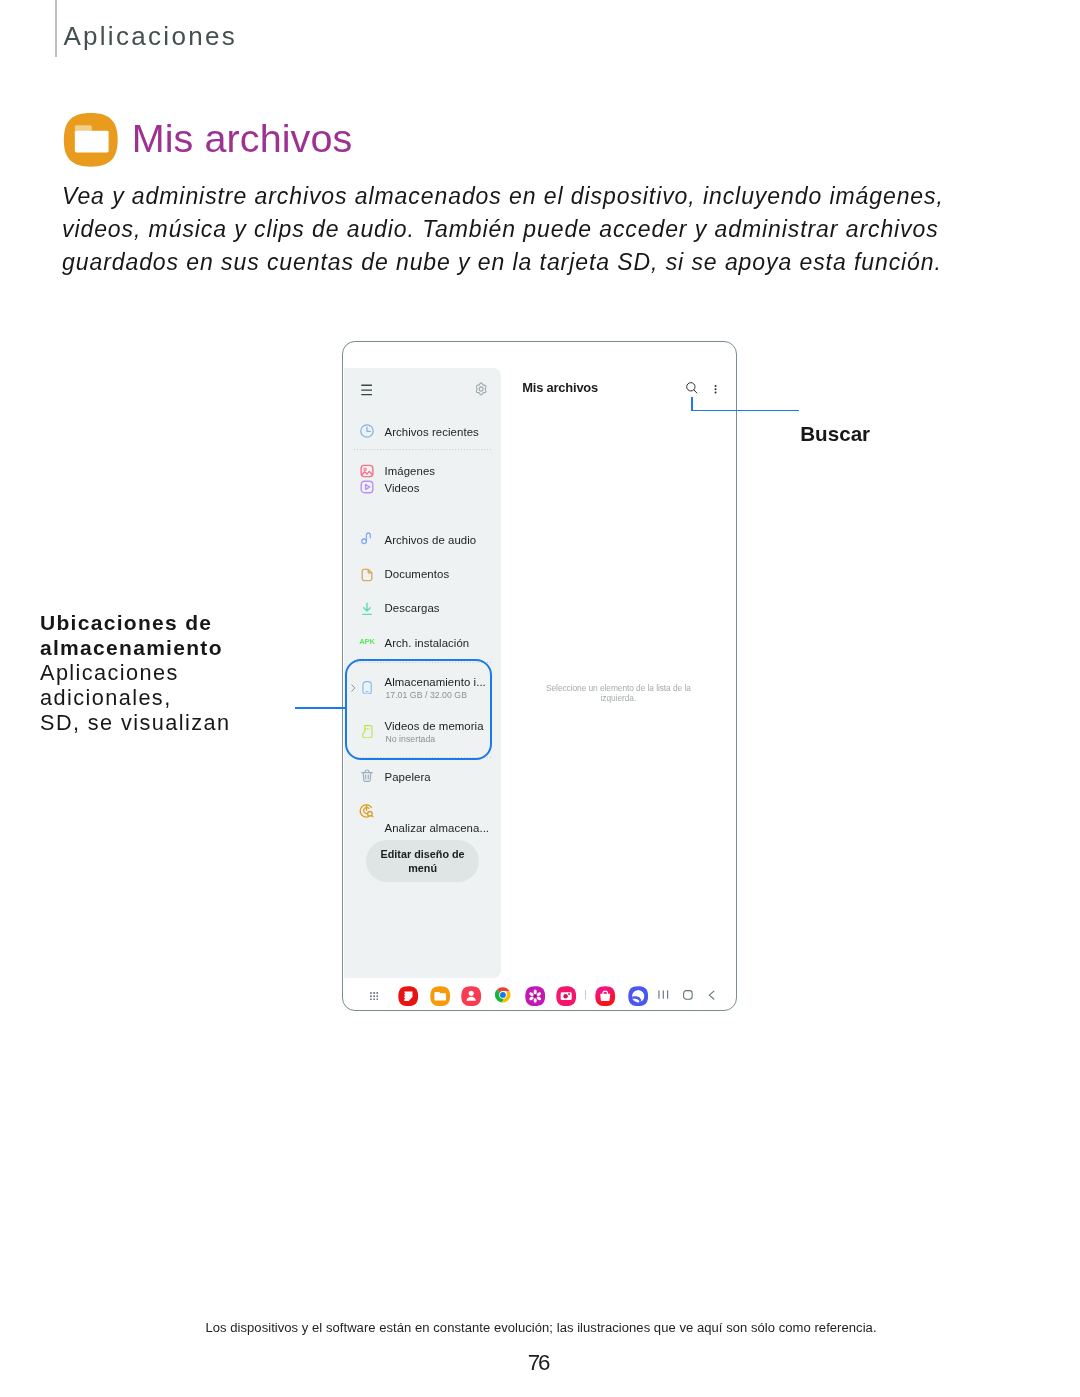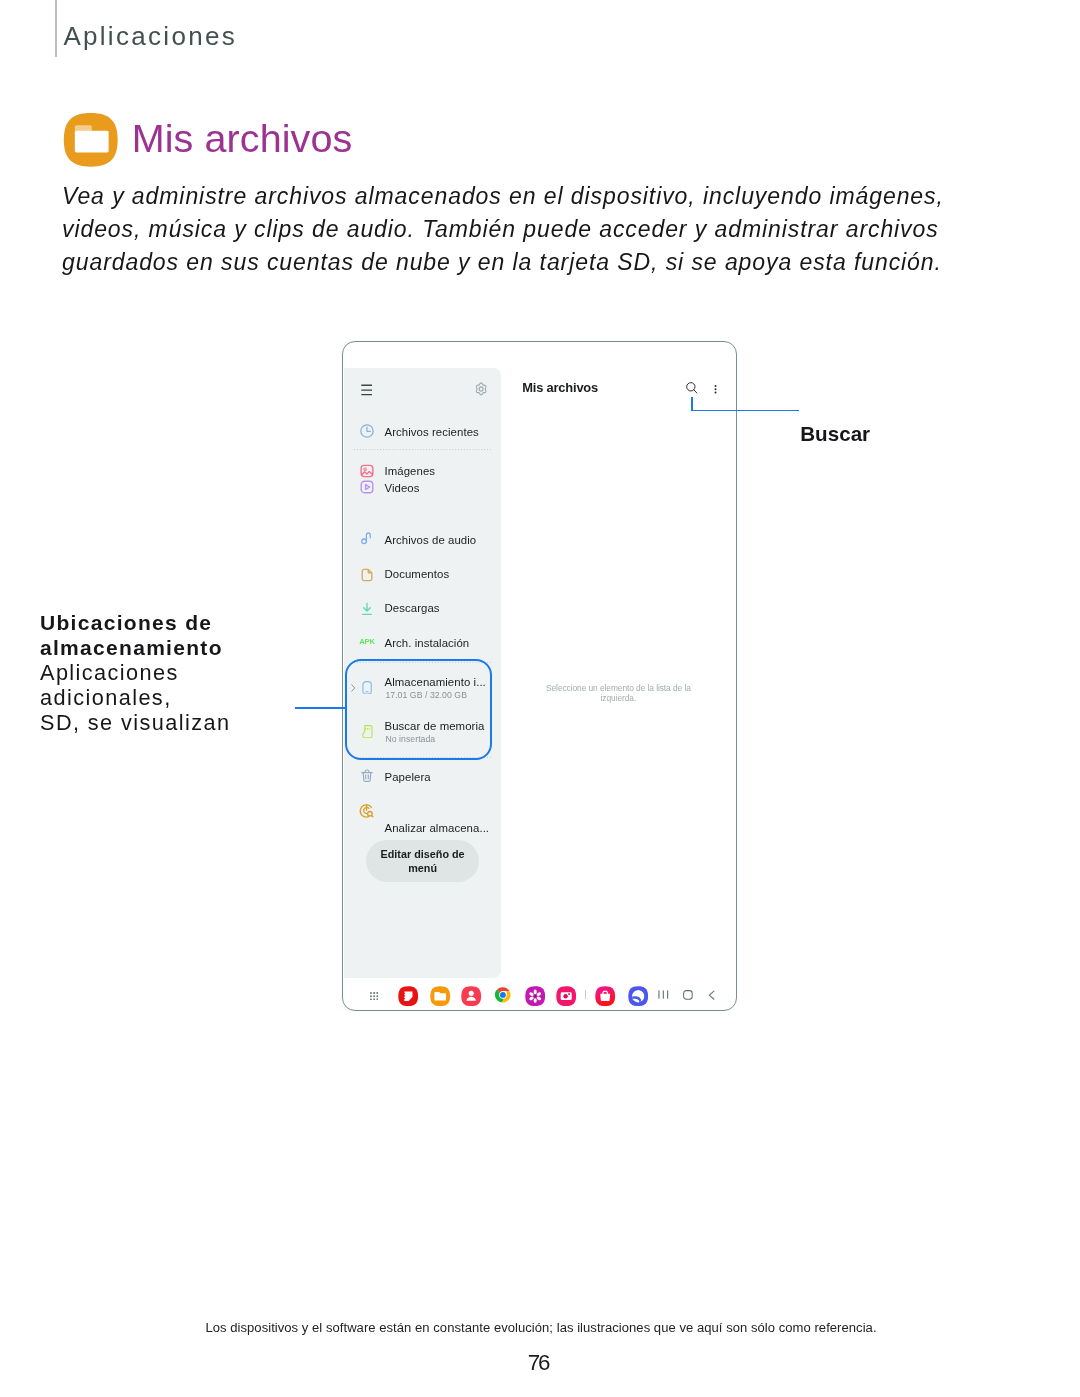--- a/index.html
+++ b/index.html
@@ -170,21 +170,21 @@
 
     <div class="navitem" style="top:374.9px;height:34px">
       <svg class="ico" style="top:8.3px;height:13.5px;width:10.8px;left:19px" viewBox="0 0 17 22">
         <path d="M4.3 1h8.4A3.3 3.3 0 0 1 16 4.3v13.4a3.3 3.3 0 0 1-3.3 3.3H4.3A3.3 3.3 0 0 1 1 17.7v-3.4l3.3-3.4Z" fill="none" stroke="#b5e646" stroke-width="1.8" stroke-linejoin="round"></path>
         <g fill="#b5e646">
             <rect x="4.8" y="4.8" width="1.7" height="3.1" rx=".85"></rect>
             <rect x="7.7" y="4.8" width="1.7" height="3.1" rx=".85"></rect>
             <rect x="10.6" y="4.8" width="1.7" height="3.1" rx=".85"></rect>
           </g>
       </svg>
-      <div class="lbl" style="top:3.6px">Buscar de memoria</div>
+      <div class="lbl" style="top:3.6px">Videos de memoria</div>
       <div class="sub" style="top:17.7px">No insertada</div>
     </div>
 
     <div class="dotted" style="top:415.5px"></div>
 
     <div class="navitem" style="top:425px;height:20px">
       <svg class="ico" style="top:1.8px" viewBox="0 0 24 24">
         <path d="M4.1 6.9h15.8M9 6.9V6a3 3 0 0 1 6 0v.9M6.4 6.9l.8 11.4c.1 1.1.9 1.9 2 1.9h5.6c1.1 0 1.9-.8 2-1.9l.8-11.4" fill="none" stroke="#97adc0" stroke-width="1.8" stroke-linecap="round" stroke-linejoin="round"></path>
         <g stroke="#97adc0" stroke-width="1.7" stroke-linecap="round">
             <line x1="10.1" y1="10.7" x2="10.1" y2="16"></line>

